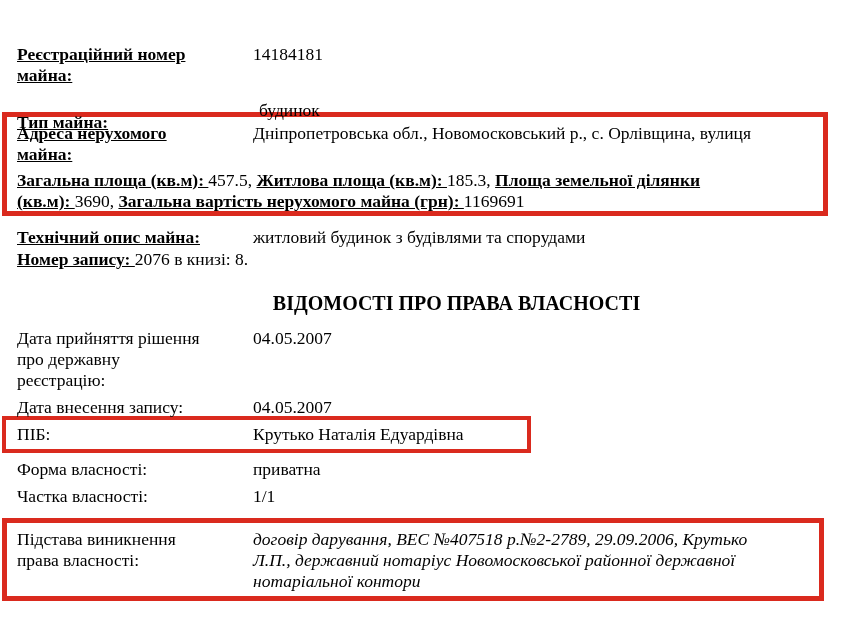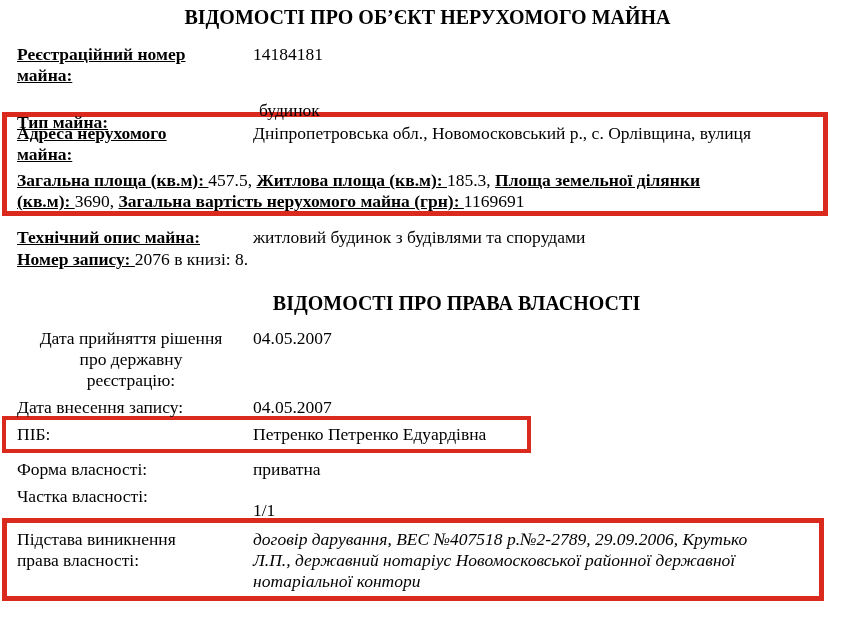--- a/index.html
+++ b/index.html
@@ -21,21 +21,20 @@
 </style>
 </head>
 <body>
 
 <div class="doc">
 
   <div class="hl" style="left: 2px; top: 112px; width: 826px; height: 104px; border-width: 5px; border-color: rgb(218, 42, 30);"></div>
   <div class="hl" style="left: 2px; top: 416px; width: 529px; height: 37px; border-width: 4px; border-color: rgb(218, 42, 30);"></div>
   <div class="hl" style="left: 2px; top: 518px; width: 822px; height: 83px; border-width: 5px; border-color: rgb(218, 42, 30);"></div>
 
-  <h1 class="title" style="top:5px;">ВІДОМОСТІ ПРО ОБ’ЄКТ НЕРУХОМОГО МАЙНА</h1>
 
   <div class="lbl b" style="top:44px;">Реєстраційний номер
 майна:</div>
   <div class="val" style="top:44px;">14184181</div>
 
   <div class="lbl b" style="top:76px;margin-top:36px;">Тип майна:</div>
   <div class="val" style="top:100px;margin-left:6px;">будинок</div>
 
   <div class="lbl b" style="top:123px;">Адреса нерухомого
 майна:</div>
@@ -43,36 +42,36 @@
 
   <div class="line" style="top:170px;"><span class="b">Загальна площа (кв.м): </span><span>457.5, </span><span class="b">Житлова площа (кв.м): </span><span>185.3, </span><span class="b">Площа земельної ділянки</span><br><span class="b">(кв.м): </span><span>3690, </span><span class="b">Загальна вартість нерухомого майна (грн): </span><span>1169691</span></div>
 
   <div class="lbl b" style="top:227px;">Технічний опис майна:</div>
   <div class="val" style="top:227px;">житловий будинок з будівлями та спорудами</div>
 
   <div class="line" style="top:249px;"><span class="b">Номер запису: </span><span>2076 в книзі: 8.</span></div>
 
   <h1 class="title" style="top:291px;padding-left:29px;">ВІДОМОСТІ ПРО ПРАВА ВЛАСНОСТІ</h1>
 
-  <div class="lbl" style="top:328px;text-align:center;">Дата прийняття рішення
+  <div class="lbl" style="top:328px;">Дата прийняття рішення
 про державну
 реєстрацію:</div>
   <div class="val" style="top:328px;">04.05.2007</div>
 
   <div class="lbl" style="top:397px;">Дата внесення запису:</div>
   <div class="val" style="top:397px;">04.05.2007</div>
 
   <div class="lbl" style="top:424px;">ПІБ:</div>
-  <div class="val" style="top:424px;">Петренко Петренко Едуардівна</div>
+  <div class="val" style="top:424px;">Крутько Наталія Едуардівна</div>
 
   <div class="lbl" style="top:459px;">Форма власності:</div>
   <div class="val" style="top:459px;">приватна</div>
 
   <div class="lbl" style="top:486px;">Частка власності:</div>
-  <div class="val" style="top:500px;">1/1</div>
+  <div class="val" style="top:486px;">1/1</div>
 
   <div class="lbl" style="top:529px;">Підстава виникнення
 права власності:</div>
   <div class="val" style="top:529px; width:575px;font-style:italic;">договір дарування, ВЕС №407518 р.№2-2789, 29.09.2006, Крутько
 Л.П., державний нотаріус Новомосковської районної державної
 нотаріальної контори</div>
 
 </div>
 
 </body></html>

